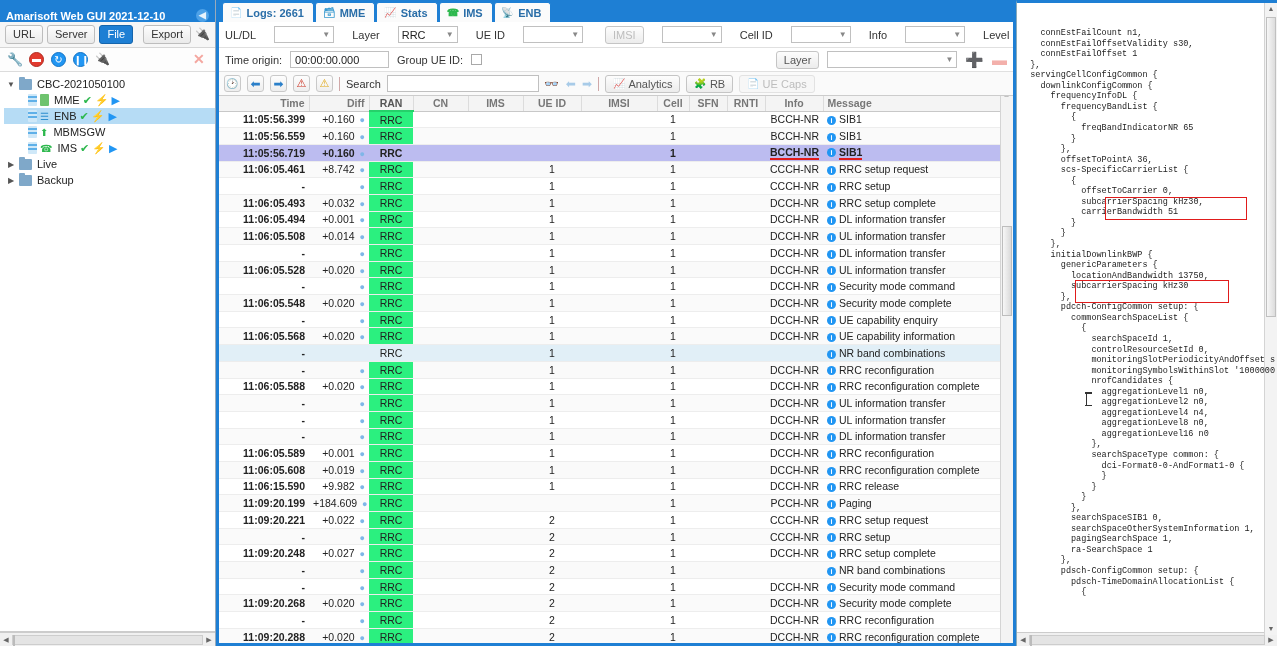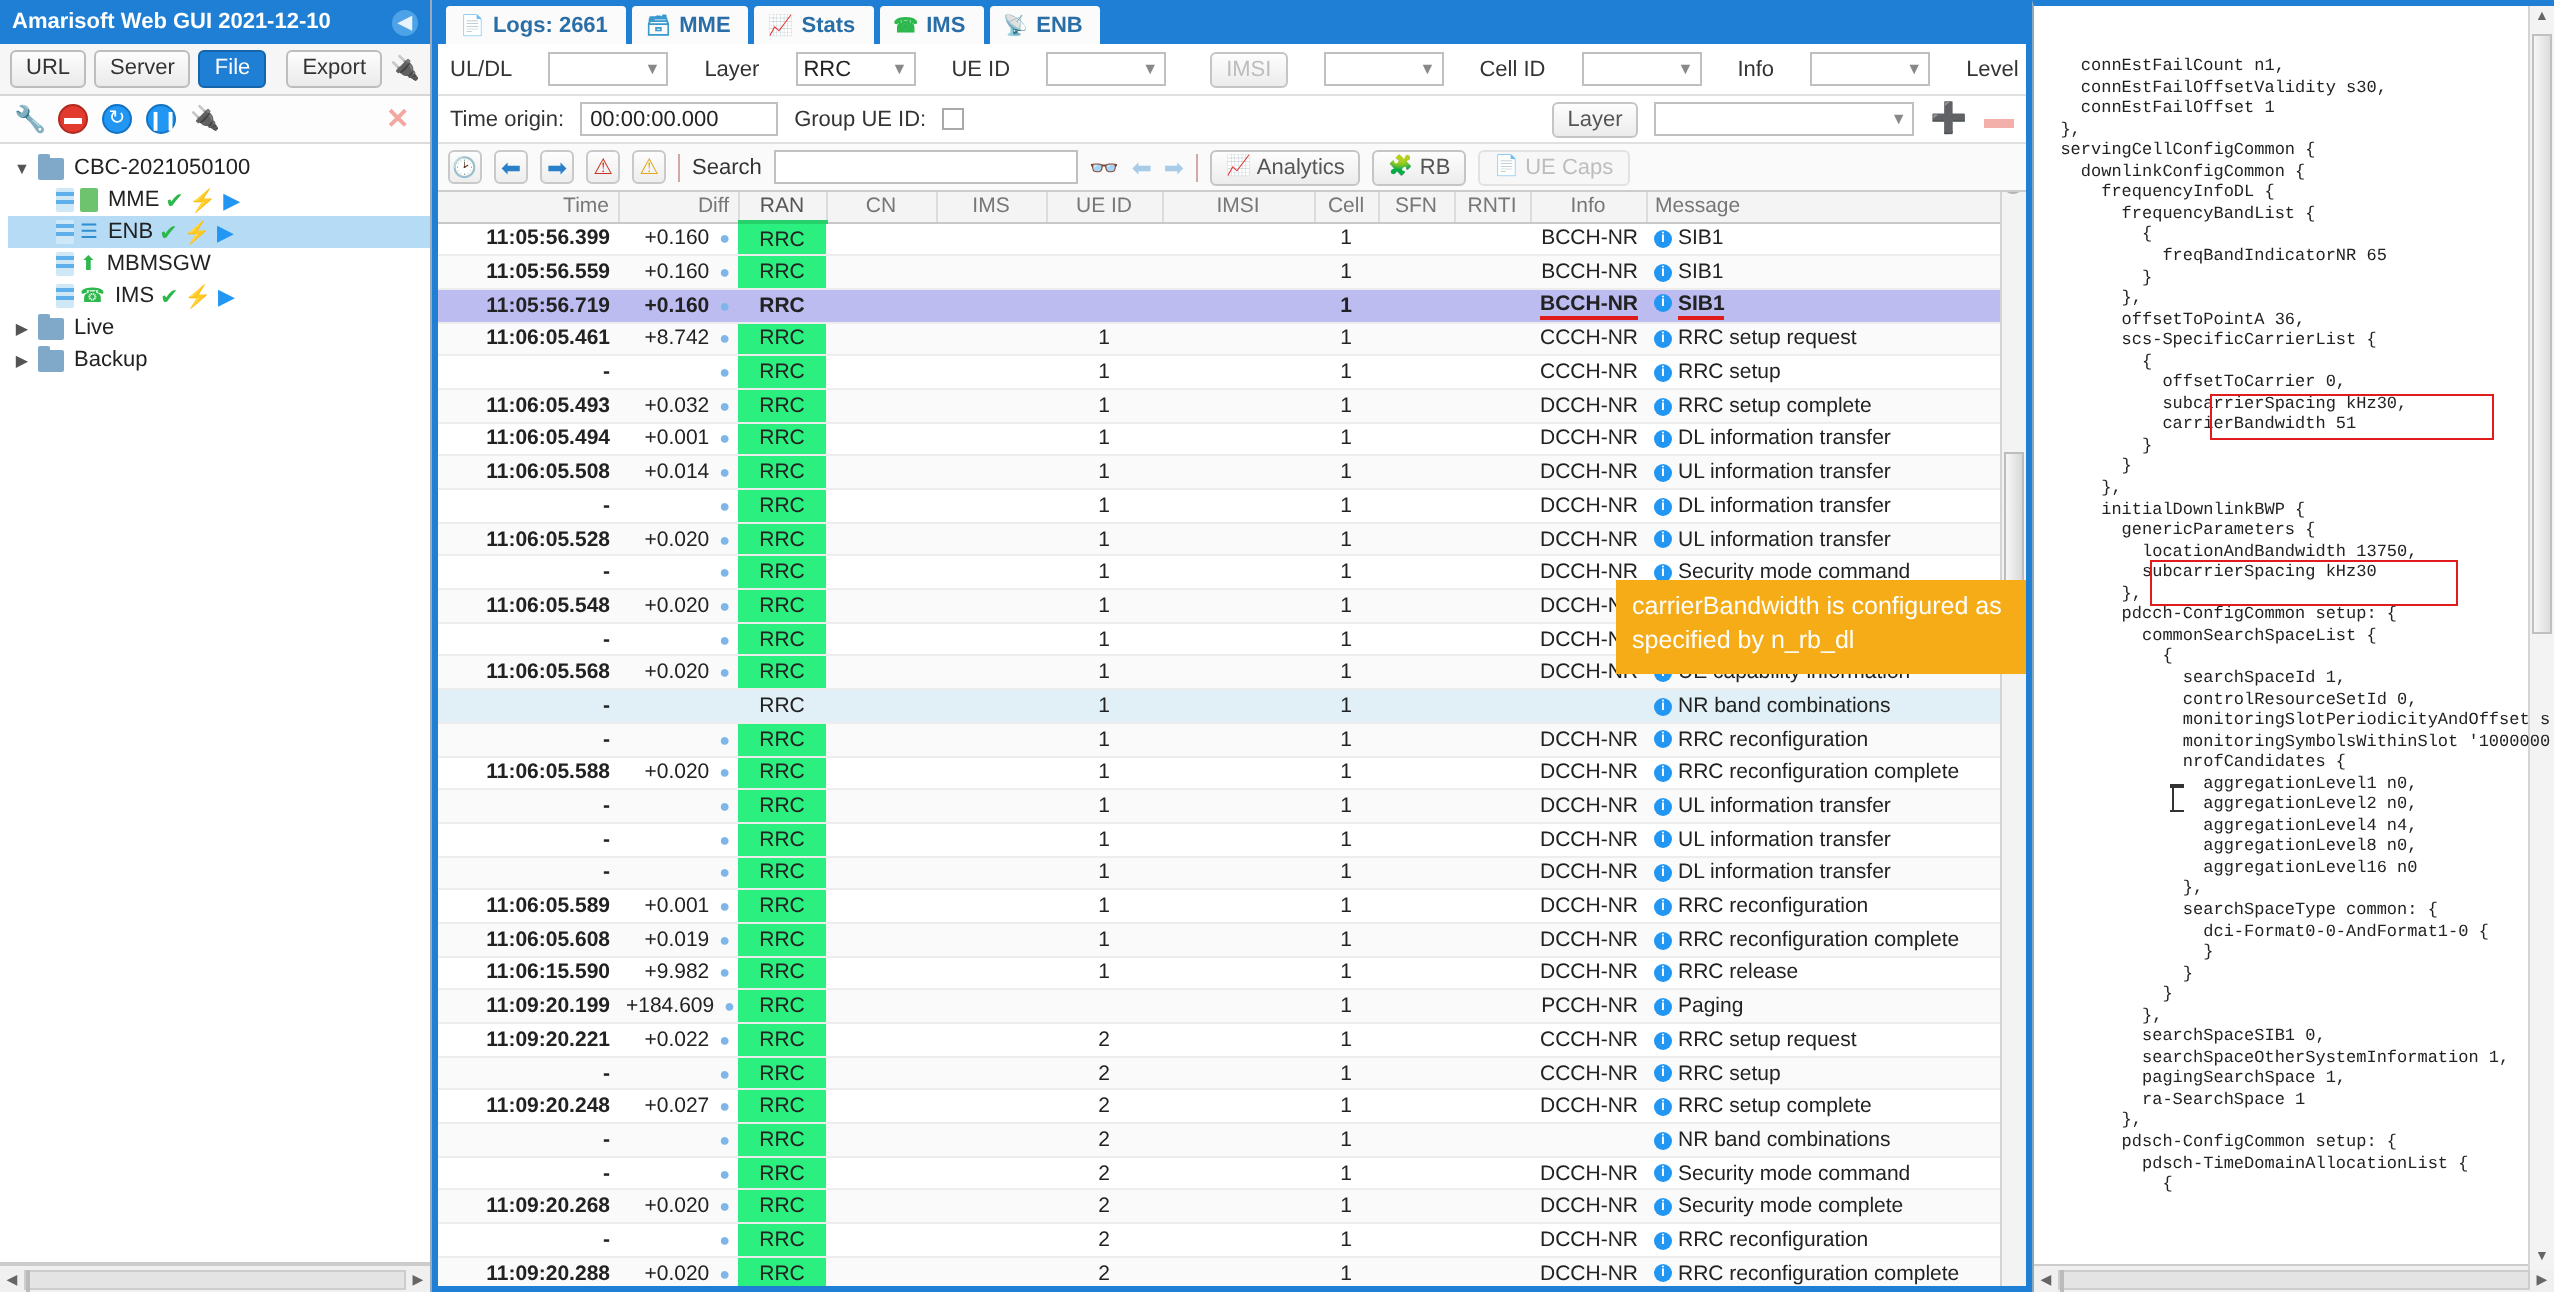--- a/index.html
+++ b/index.html
@@ -16,21 +16,21 @@
   
   #left-panel {
     width: 216px; height: 646px;
     background: #ffffff;
     display: flex; flex-direction: column;
     border-right: 1px solid #9ab;
     position: relative;
   }
   #left-titlebar {
     height: 22px; background: #1e7fd4;
-    color: #fff; display: flex; align-items: center;
+    color: #fff; display: flex; align-items: flex-end;
     padding: 0 6px; font-weight: bold; font-size: 11px;
     justify-content: space-between;
   }
   #left-titlebar .ttl { letter-spacing: 0px; }
   .collapse-btn {
     width: 13px; height: 13px; border-radius: 50%;
     background: #4ea2e8; color: #e8f3fc;
     font-size: 9px; line-height: 13px; text-align: center;
     cursor: pointer;
   }
@@ -156,21 +156,21 @@
   }
   .vdiv { width:1px; height:14px; background:#d0a8a8; }
   .plus-ic { color:#2db84d; font-size:15px; font-weight:bold; cursor:pointer; line-height:12px;}
   .minus-ic { color:#f3b0ab; font-size:15px; font-weight:bold; cursor:pointer; line-height:12px;}
 
   
   #table-wrap { flex:1; overflow:hidden; position:relative; background:#fff; }
   table.logs { width: 794px; border-collapse: collapse; table-layout: fixed; }
   table.logs th {
     background:#f4f4f4; border-right:1px solid #dcdcdc; border-bottom:1px solid #c8c8c8;
-    font-size:10.5px; font-weight:normal; color:#777; height:15px; padding:0 4px;
+    font-size:10.5px; font-weight:bold; color:#777; height:15px; padding:0 4px;
     text-align:right;
     margin-top:28px;
   }
   table.logs th.ctr { text-align:center; }
   table.logs th.lft { text-align:left; }
   table.logs th.ran { border-bottom: 2px solid #26d06a; color:#555; }
   table.logs td {
     border-bottom:1px solid #ededed; height:16.7px; font-size:10.5px; color:#222;
     padding:0 4px; white-space:nowrap; overflow:hidden;
   }
@@ -923,23 +923,20 @@
               <td class="t-ctr"></td>
               <td class="t-ctr"></td>
               <td class="t-info">DCCH-NR</td>
               <td class="t-msg"><span class="infoico">i</span>RRC reconfiguration complete</td>
             </tr>
           </tbody>
       </table>
       <div id="tbl-vscroll">
         <div class="resize-grip"></div>
         <div class="vthumb" style="top:130px;height:90px"></div>
-      </div>
-      <div id="callout">
-        <span>carrierBandwidth is configured as specified by n_rb_dl</span>
       </div>
     </div>
   </div>
 
   <div id="right-panel">
     <div id="cfg-area">
       <div id="cfg-text">    connEstFailCount n1,
     connEstFailOffsetValidity s30,
     connEstFailOffset 1
   },

